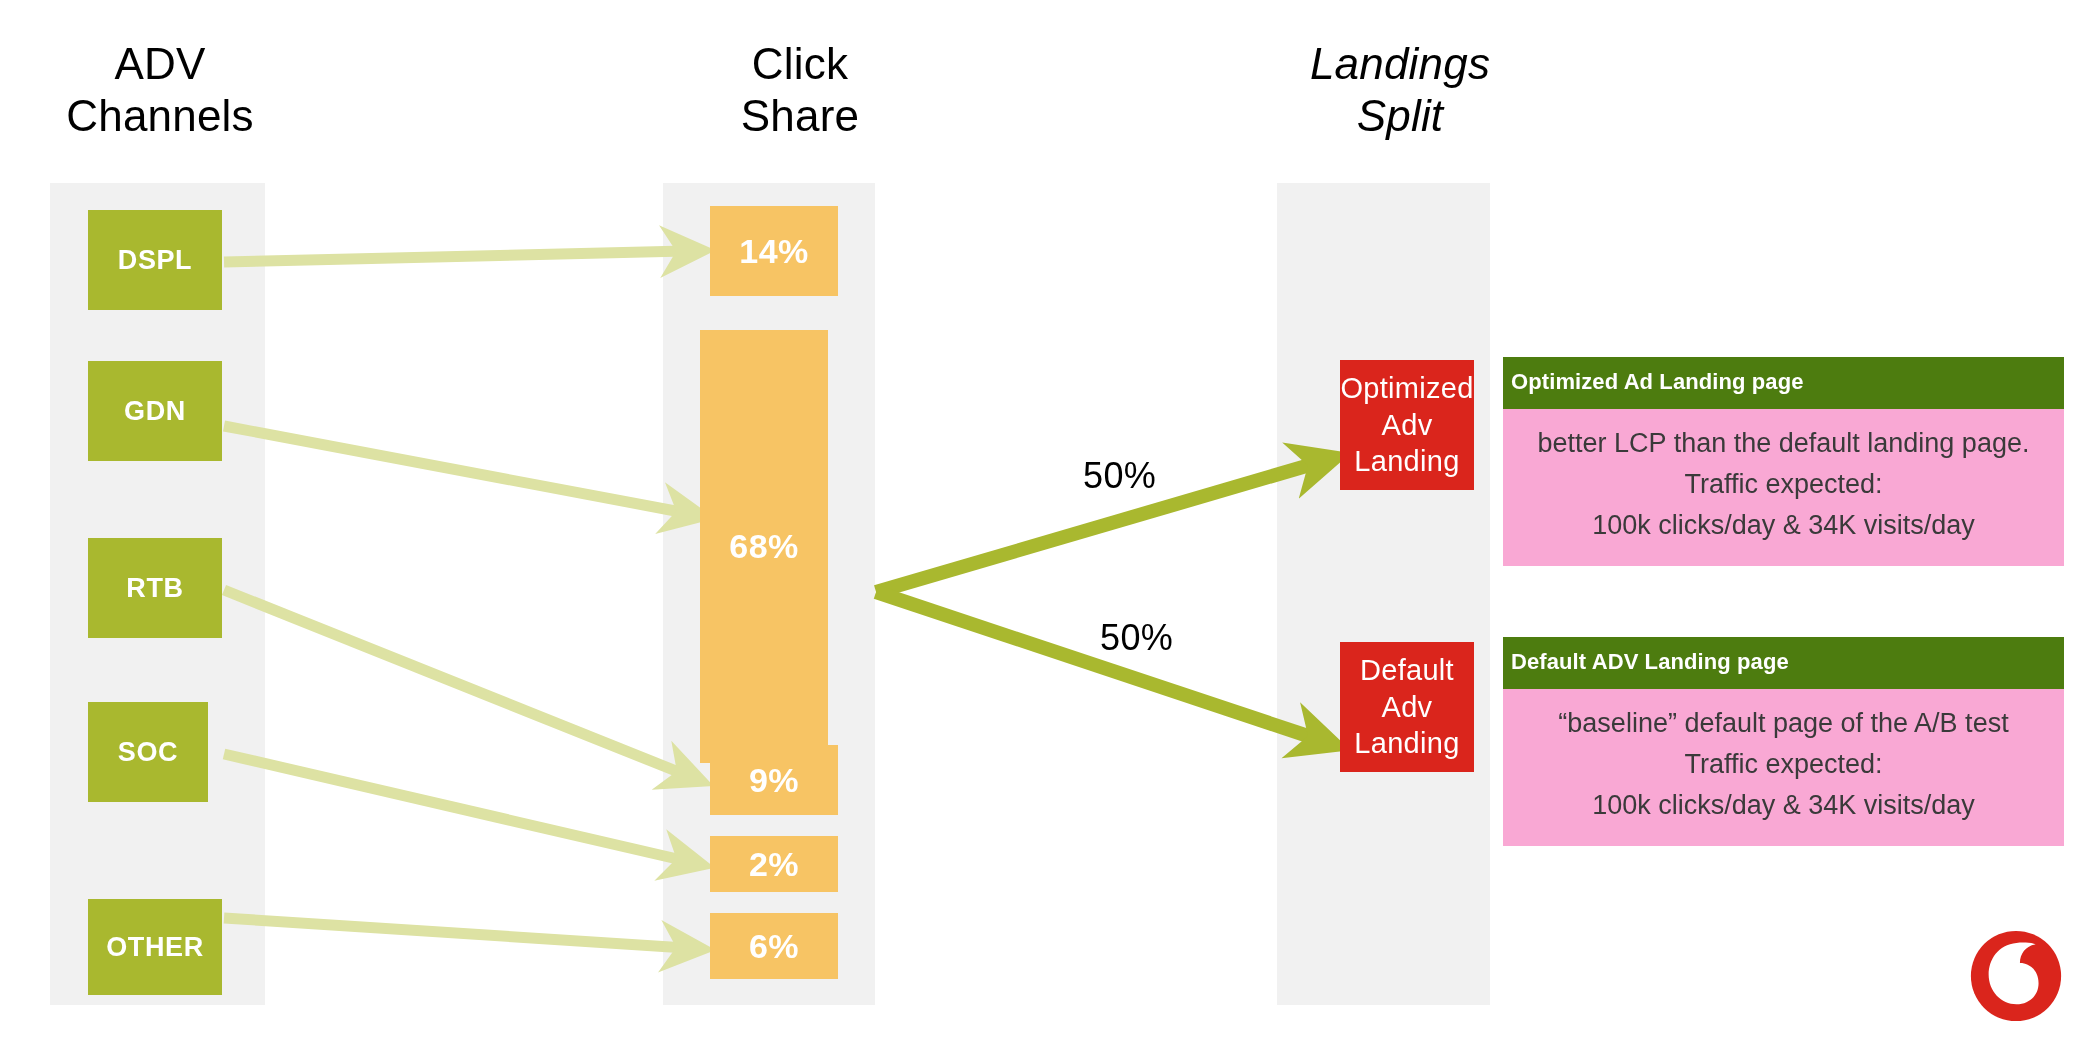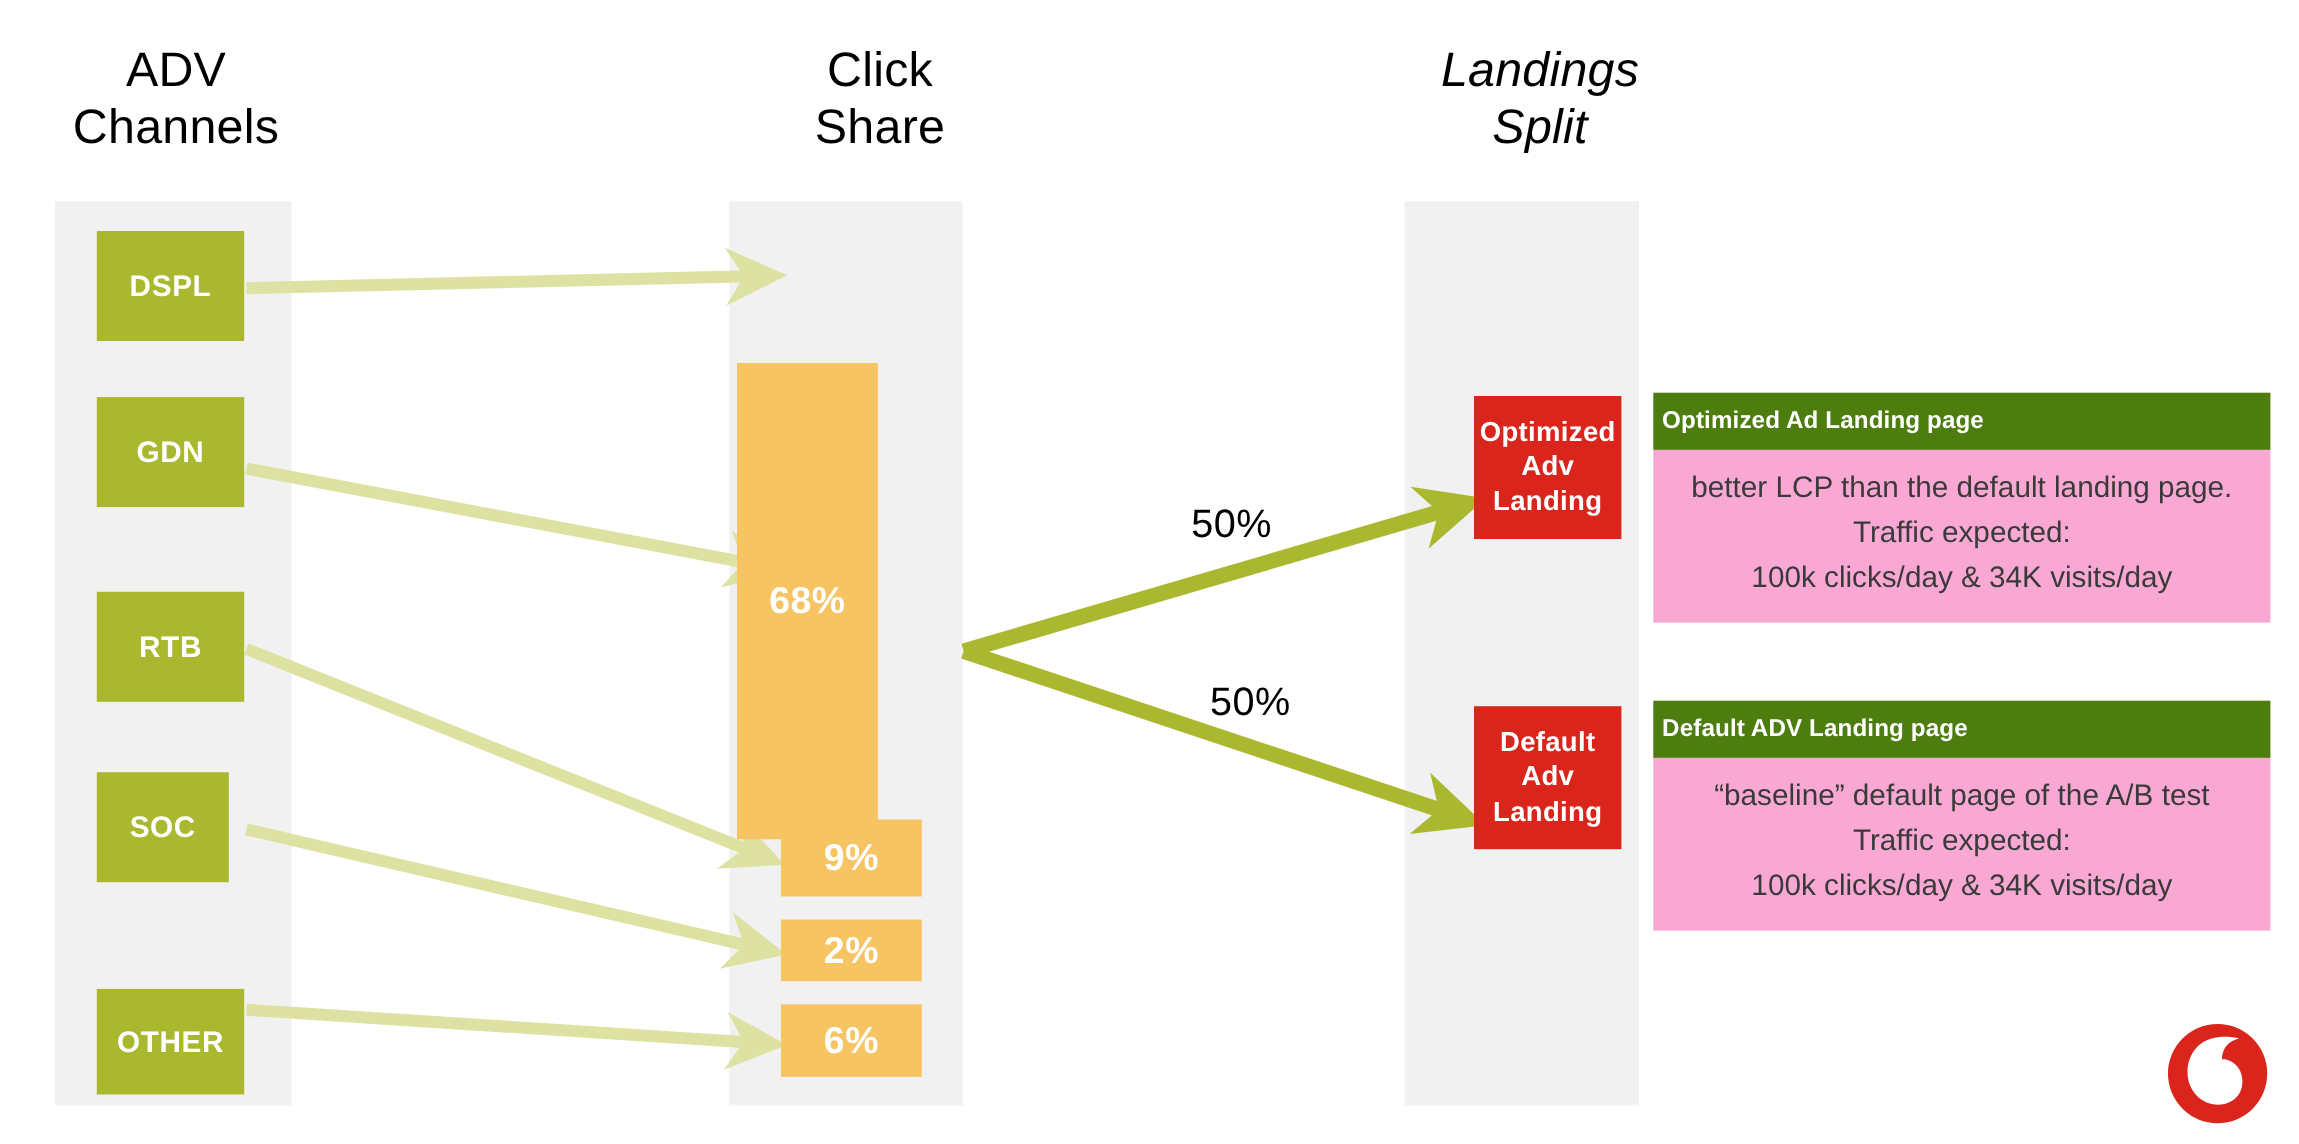--- a/index.html
+++ b/index.html
@@ -71,22 +71,22 @@
 
   
   .landing-box {
     position: absolute;
     background: #DA251C;
     display: flex;
     align-items: center;
     justify-content: center;
     text-align: center;
     color: #ffffff;
-    font-size: 25px;
-    font-weight: 700;
+    font-size: 29px;
+    font-weight: 400;
     line-height: 1.26;
     letter-spacing: 0.3px;
     white-space: pre-line;
   }
 
   
   .info-card {
     position: absolute;
     left: 1503px;
     width: 561px;
@@ -182,21 +182,22 @@
 
   <div class="split-label" id="split-label-top">50%</div>
   <div class="split-label" id="split-label-bottom">50%</div>
 
   <div class="chan-box" style="left: 88px; top: 210px; width: 134px; height: 100px;">DSPL</div>
   <div class="chan-box" style="left: 88px; top: 361px; width: 134px; height: 100px;">GDN</div>
   <div class="chan-box" style="left: 88px; top: 538px; width: 134px; height: 100px;">RTB</div>
   <div class="chan-box" style="left: 88px; top: 702px; width: 120px; height: 100px;">SOC</div>
   <div class="chan-box" style="left: 88px; top: 899px; width: 134px; height: 96px;">OTHER</div>
 
-  <div class="share-bar" style="left: 670px; top: 330px; width: 128px; height: 433px;">68%</div>
+  <div class="share-bar" style="left: 710px; top: 206px; width: 128px; height: 90px;">14%</div>
+  <div class="share-bar" style="left: 700px; top: 330px; width: 128px; height: 433px;">68%</div>
   <div class="share-bar" style="left: 710px; top: 745px; width: 128px; height: 70px;">9%</div>
   <div class="share-bar" style="left: 710px; top: 836px; width: 128px; height: 56px;">2%</div>
   <div class="share-bar" style="left: 710px; top: 913px; width: 128px; height: 66px;">6%</div>
 
   <div class="landing-box" style="left: 1340px; top: 360px; width: 134px; height: 130px;">Optimized
 Adv
 Landing</div>
   <div class="landing-box" style="left: 1340px; top: 642px; width: 134px; height: 130px;">Default
 Adv
 Landing</div>

